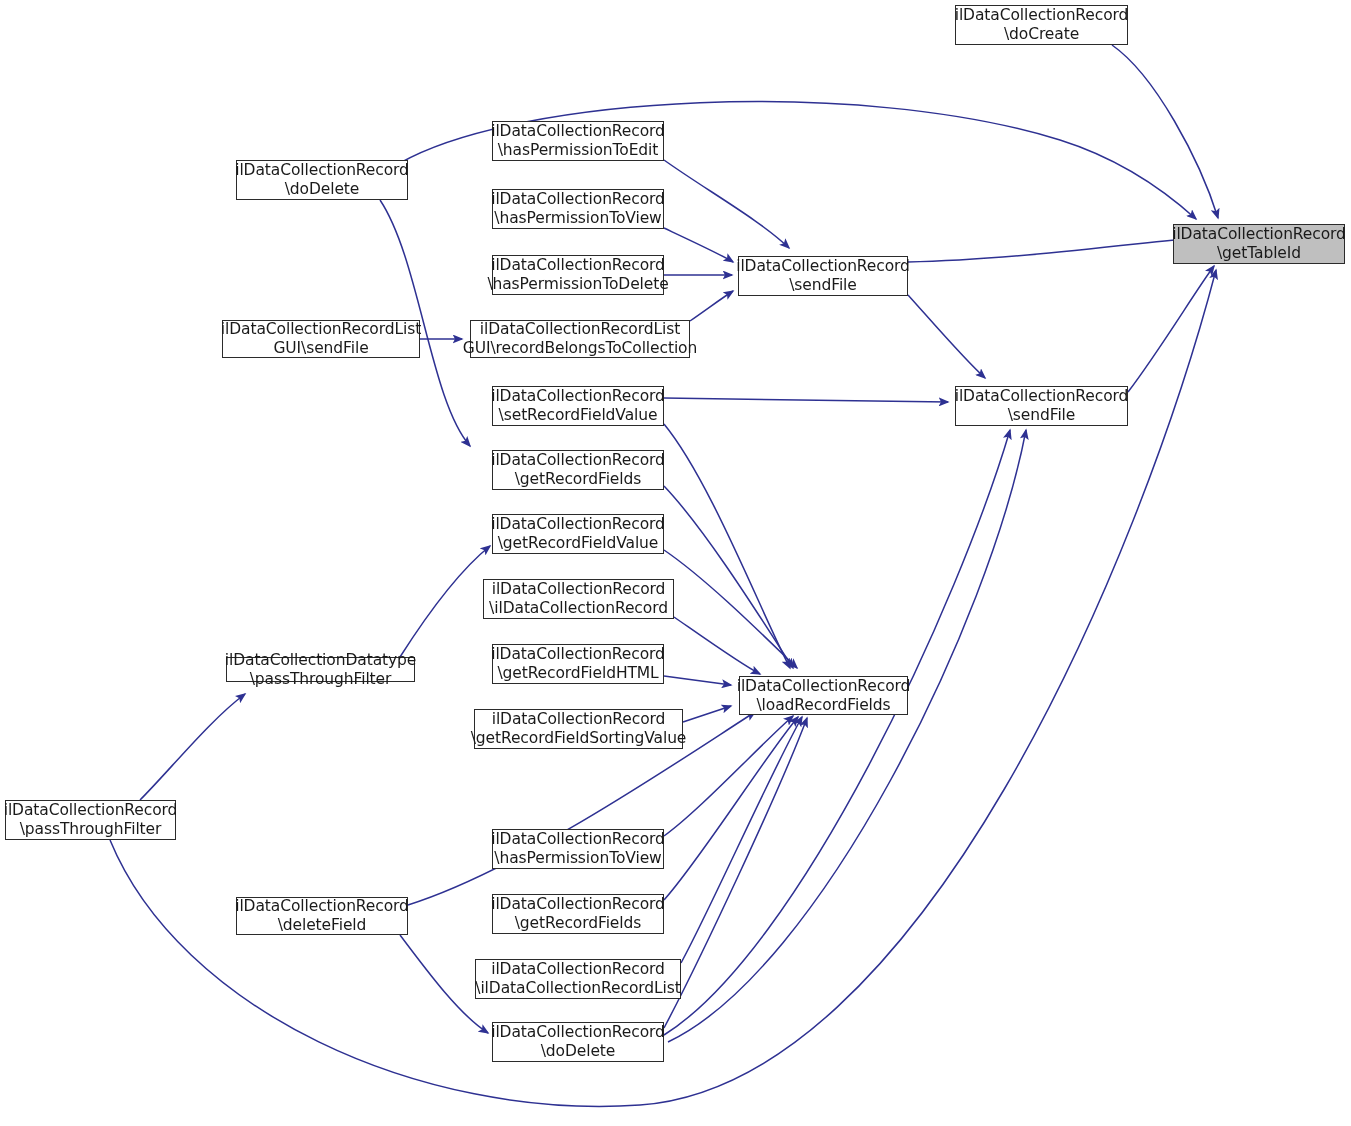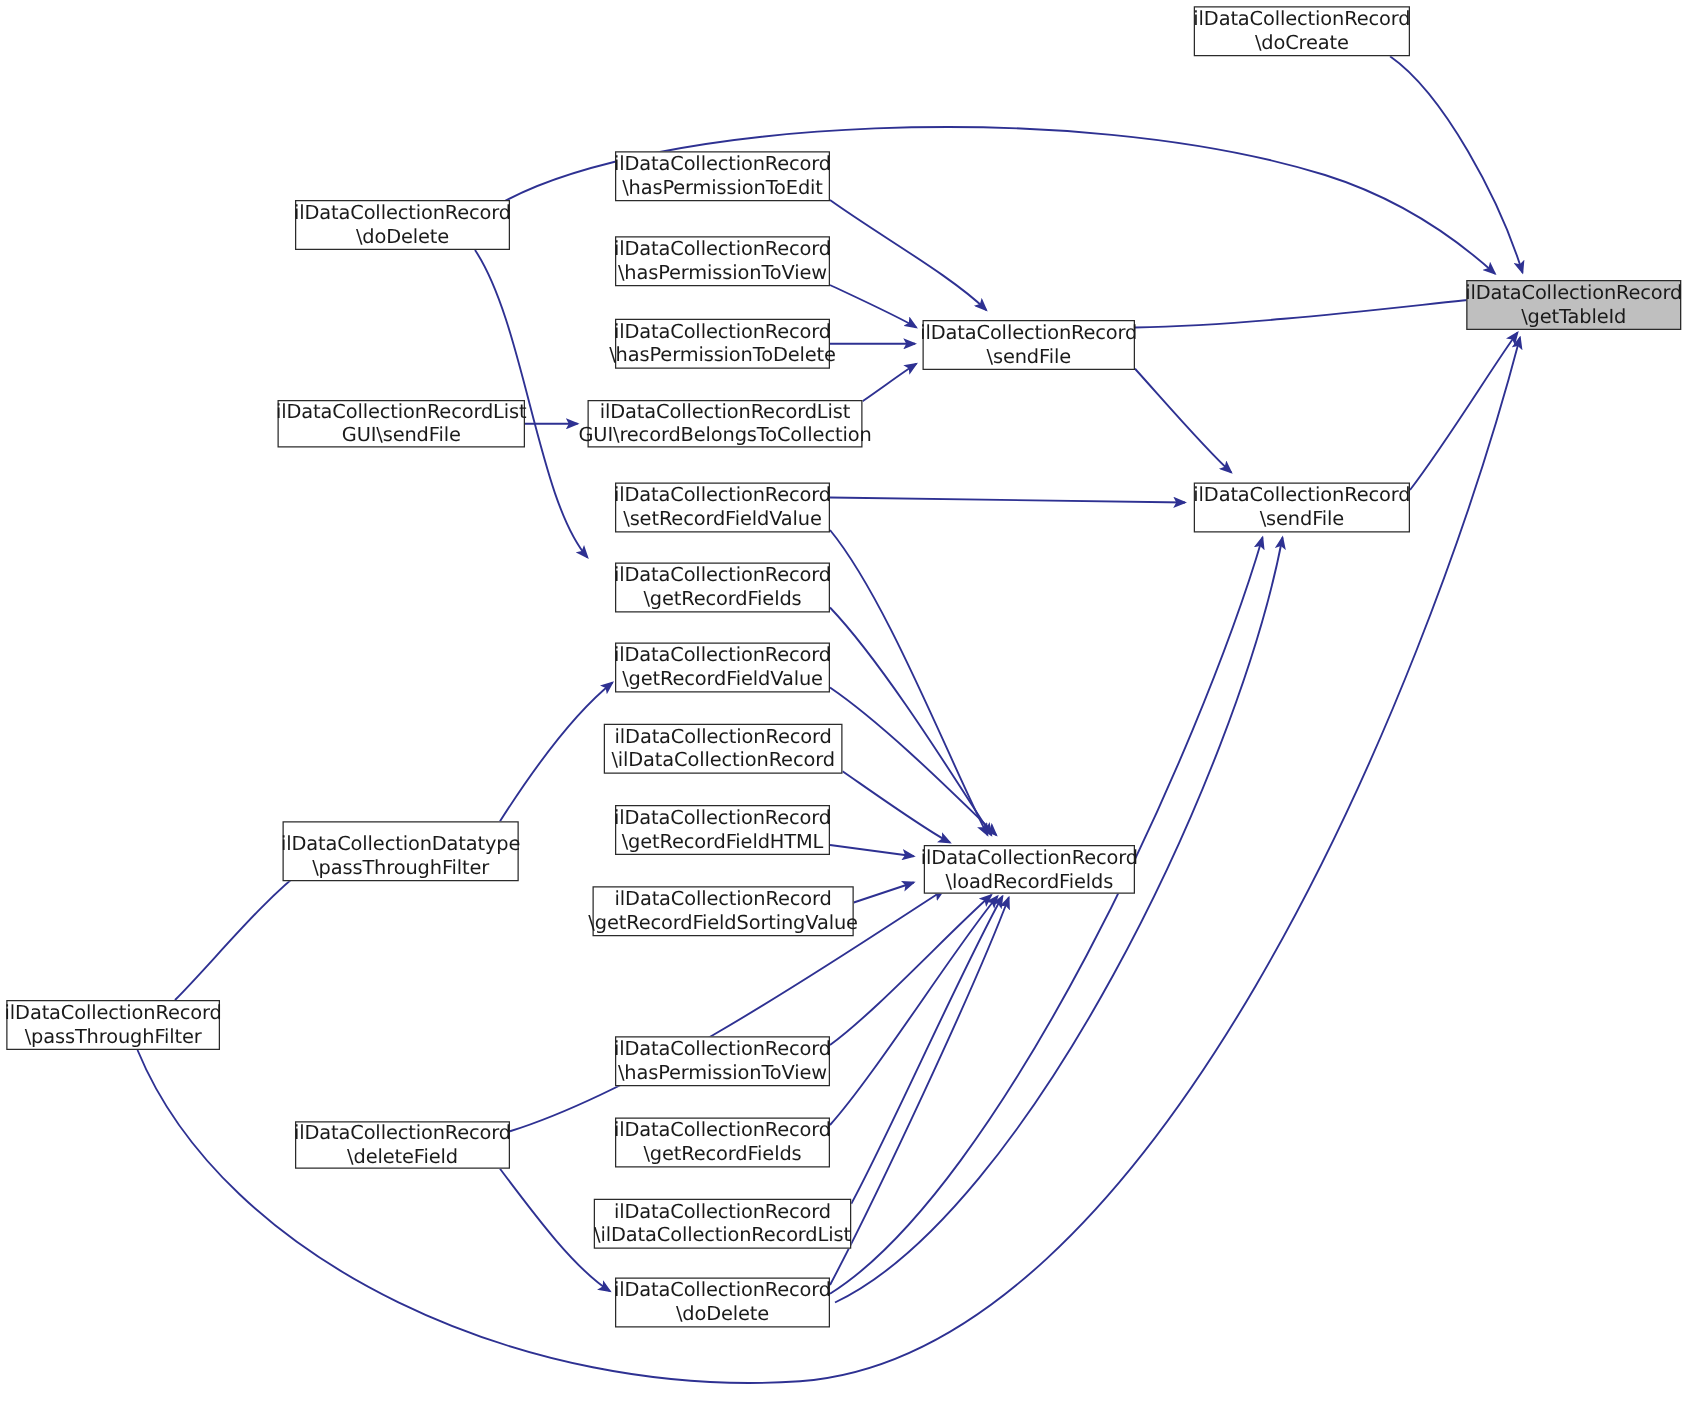--- a/index.html
+++ b/index.html
@@ -79,21 +79,21 @@
       <div class="node highlight" style="left: 1173px; top: 224px; width: 172px; height: 40px;"><div><span class="lbl">ilDataCollectionRecord</span><span class="lbl">\getTableId</span></div></div>
       <div class="node" style="left: 492px; top: 255px; width: 172px; height: 40px;"><div><span class="lbl">ilDataCollectionRecord</span><span class="lbl">\hasPermissionToDelete</span></div></div>
       <div class="node" style="left: 738px; top: 256px; width: 170px; height: 40px;"><div><span class="lbl">ilDataCollectionRecord</span><span class="lbl">\sendFile</span></div></div>
       <div class="node" style="left: 222px; top: 320px; width: 198px; height: 38px;"><div><span class="lbl">ilDataCollectionRecordList</span><span class="lbl">GUI\sendFile</span></div></div>
       <div class="node" style="left: 470px; top: 320px; width: 220px; height: 38px;"><div><span class="lbl">ilDataCollectionRecordList</span><span class="lbl">GUI\recordBelongsToCollection</span></div></div>
       <div class="node" style="left: 955px; top: 386px; width: 173px; height: 40px;"><div><span class="lbl">ilDataCollectionRecord</span><span class="lbl">\sendFile</span></div></div>
       <div class="node" style="left: 492px; top: 386px; width: 172px; height: 40px;"><div><span class="lbl">ilDataCollectionRecord</span><span class="lbl">\setRecordFieldValue</span></div></div>
       <div class="node" style="left: 492px; top: 450px; width: 172px; height: 40px;"><div><span class="lbl">ilDataCollectionRecord</span><span class="lbl">\getRecordFields</span></div></div>
       <div class="node" style="left: 492px; top: 514px; width: 172px; height: 40px;"><div><span class="lbl">ilDataCollectionRecord</span><span class="lbl">\getRecordFieldValue</span></div></div>
       <div class="node" style="left: 483px; top: 579px; width: 191px; height: 40px;"><div><span class="lbl">ilDataCollectionRecord</span><span class="lbl">\ilDataCollectionRecord</span></div></div>
-      <div class="node" style="left: 226px; top: 657px; width: 189px; height: 48px; align-items: flex-end;"><div><span class="lbl">ilDataCollectionDatatype</span><span class="lbl">\passThroughFilter</span></div></div>
+      <div class="node" style="left: 226px; top: 657px; width: 189px; height: 25px;"><div><span class="lbl">ilDataCollectionDatatype</span><span class="lbl">\passThroughFilter</span></div></div>
       <div class="node" style="left: 492px; top: 644px; width: 172px; height: 40px;"><div><span class="lbl">ilDataCollectionRecord</span><span class="lbl">\getRecordFieldHTML</span></div></div>
       <div class="node" style="left: 739px; top: 676px; width: 169px; height: 39px;"><div><span class="lbl">ilDataCollectionRecord</span><span class="lbl">\loadRecordFields</span></div></div>
       <div class="node" style="left: 474px; top: 709px; width: 209px; height: 40px;"><div><span class="lbl">ilDataCollectionRecord</span><span class="lbl">\getRecordFieldSortingValue</span></div></div>
       <div class="node" style="left: 5px; top: 800px; width: 171px; height: 40px;"><div><span class="lbl">ilDataCollectionRecord</span><span class="lbl">\passThroughFilter</span></div></div>
       <div class="node" style="left: 492px; top: 829px; width: 172px; height: 40px;"><div><span class="lbl">ilDataCollectionRecord</span><span class="lbl">\hasPermissionToView</span></div></div>
       <div class="node" style="left: 236px; top: 897px; width: 172px; height: 38px;"><div><span class="lbl">ilDataCollectionRecord</span><span class="lbl">\deleteField</span></div></div>
       <div class="node" style="left: 492px; top: 894px; width: 172px; height: 40px;"><div><span class="lbl">ilDataCollectionRecord</span><span class="lbl">\getRecordFields</span></div></div>
       <div class="node" style="left: 475px; top: 959px; width: 206px; height: 40px;"><div><span class="lbl">ilDataCollectionRecord</span><span class="lbl">\ilDataCollectionRecordList</span></div></div>
       <div class="node" style="left: 492px; top: 1022px; width: 172px; height: 40px;"><div><span class="lbl">ilDataCollectionRecord</span><span class="lbl">\doDelete</span></div></div>
     </div>

